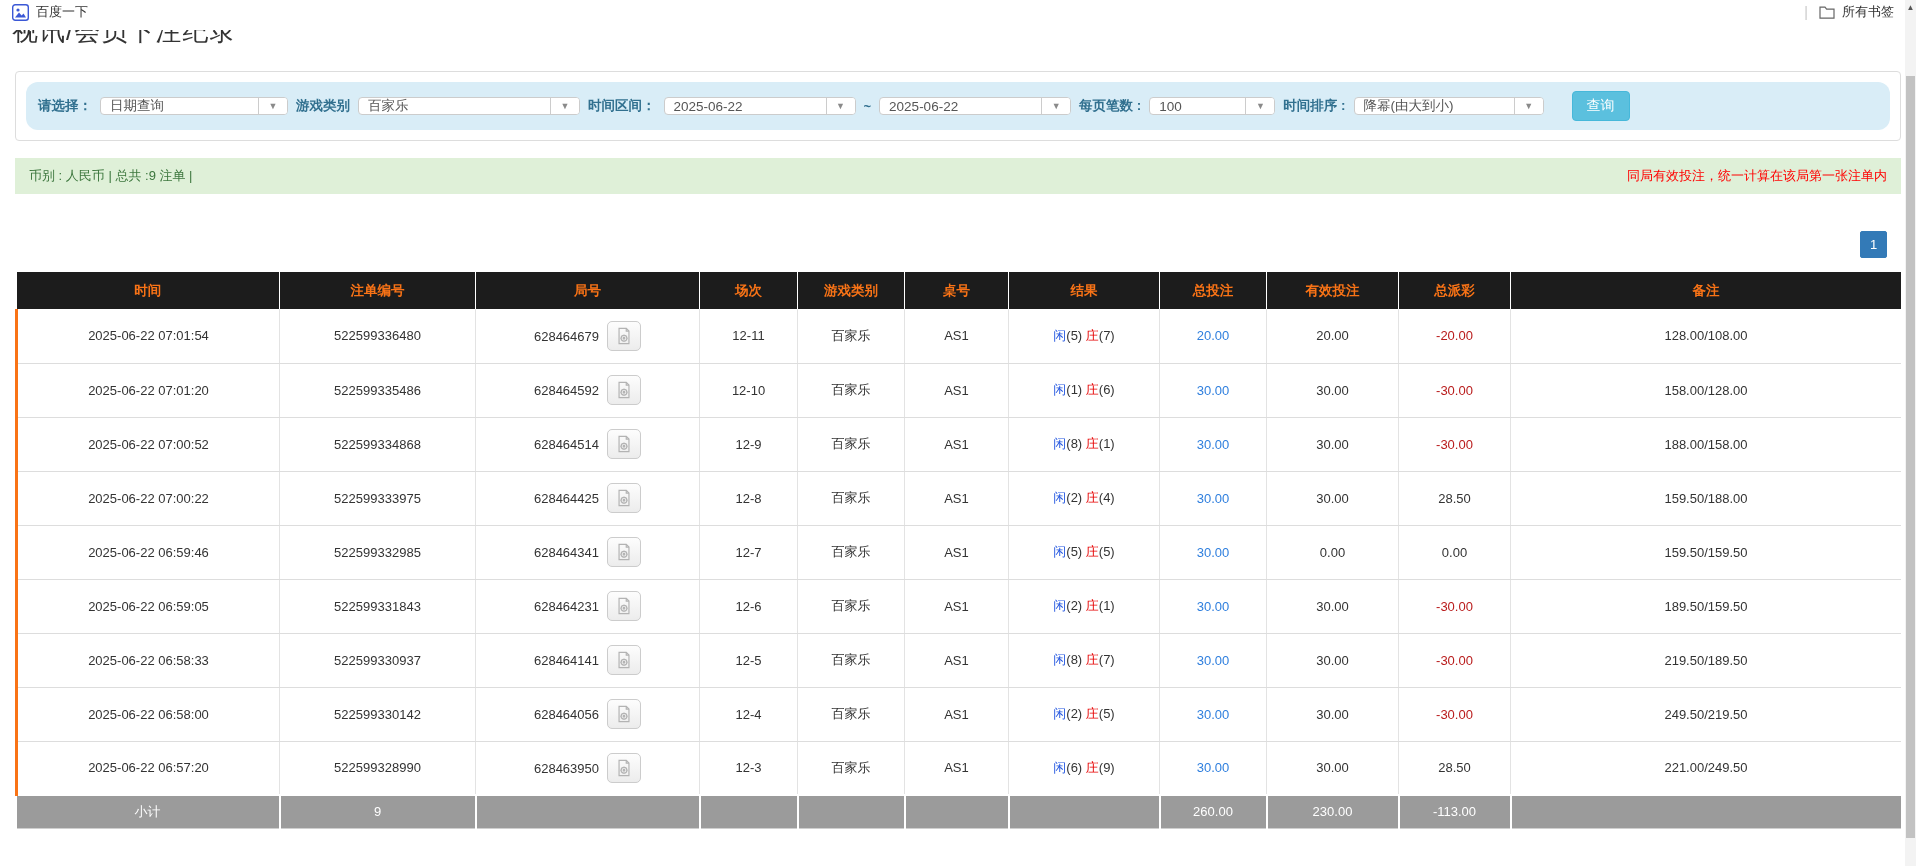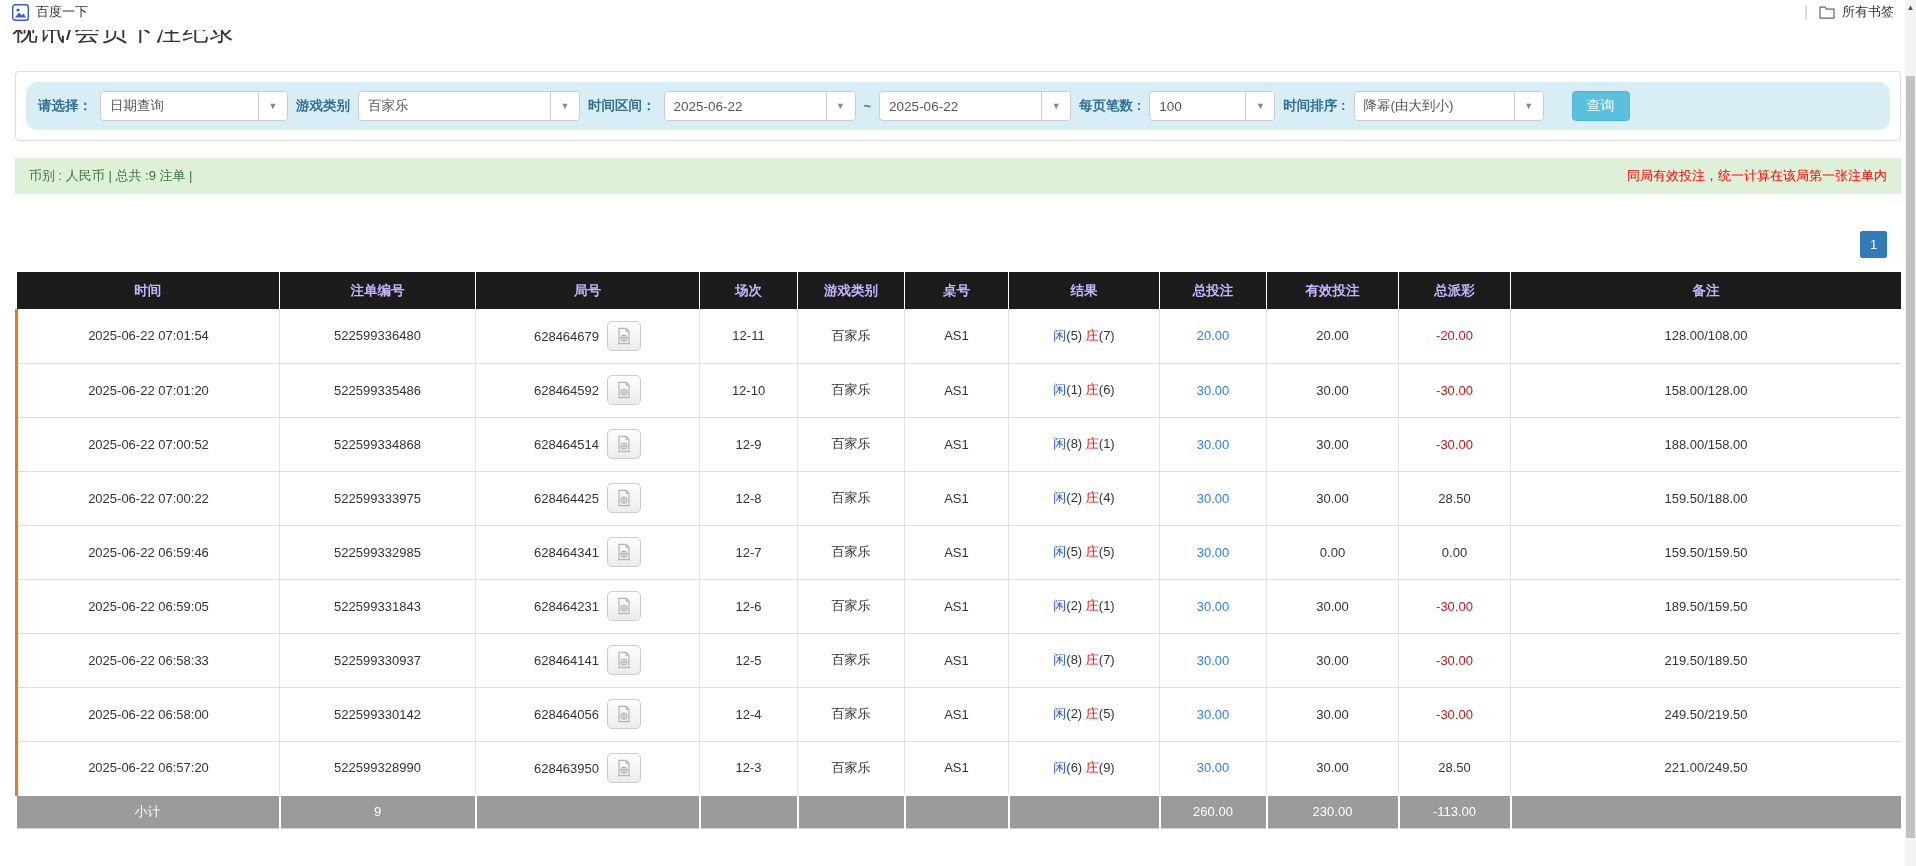--- a/index.html
+++ b/index.html
@@ -49,21 +49,21 @@
     display: flex; align-items: center;
     gap: 8px;
     white-space: nowrap;
   }
   .flabel { font-size: 13.5px; font-weight: bold; color: #31708f; }
   .select {
     display: flex; align-items: stretch;
     background: #fff;
     border: 1px solid #ccc;
     border-radius: 4px;
-    height: 30px;
+    height: 18px;
     cursor: pointer;
     overflow: hidden;
   }
   .sel-val { flex: 1; font-size: 13.5px; color: #555; padding: 0 9px; display: flex; align-items: center; }
   .sel-arrow {
     width: 29px; border-left: 1px solid #ccc;
     display: flex; align-items: center; justify-content: center;
     color: #8a8a8a; font-size: 9px; background: #fff;
   }
   .w-type { width: 188px; }
@@ -105,21 +105,21 @@
   
   table.records {
     width: calc(100% - 30px);
     margin: 0 15px;
     border-collapse: collapse;
     table-layout: fixed;
     font-size: 13px;
     color: #333;
   }
   .records thead th {
-    background: #1c1c1c; color: #c4b5fd;
+    background: #1c1c1c; color: #f97316;
     height: 37px;
     font-weight: bold; font-size: 13.5px;
     border-right: 1px solid #fff;
   }
   .records thead th:last-child { border-right: none; }
   .records tbody td {
     height: 54px;
     text-align: center;
     background: #fff;
     border-bottom: 1px solid #ddd;

